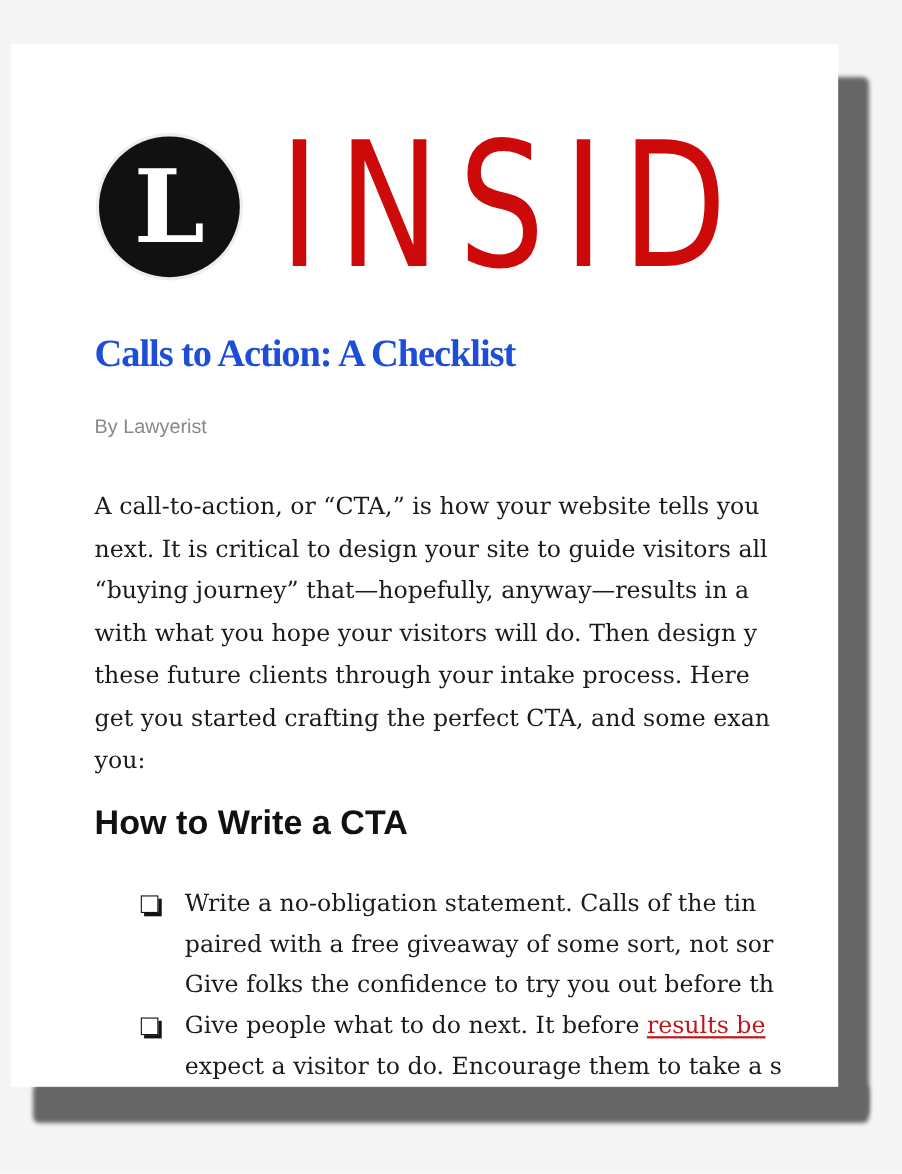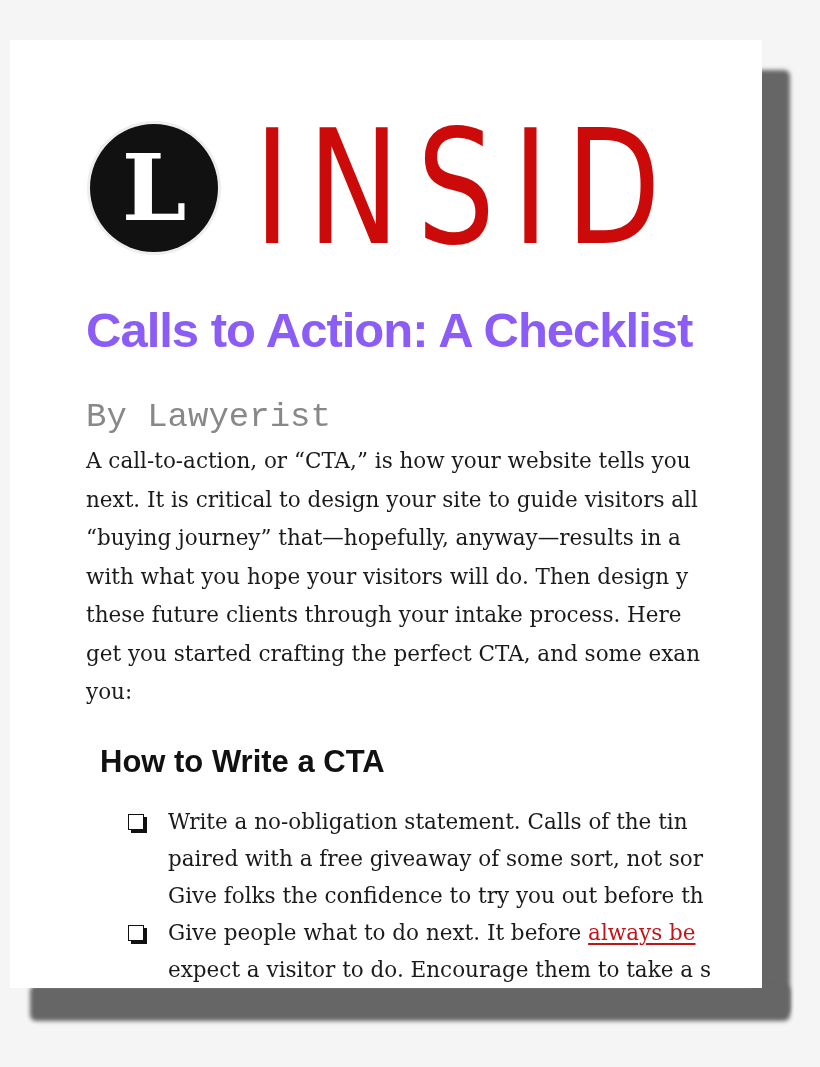--- a/index.html
+++ b/index.html
@@ -64,35 +64,34 @@
       font-size: 158px;
       letter-spacing: 22px;
       line-height: 1;
       transform: scaleX(0.78);
       transform-origin: left center;
       white-space: nowrap;
     }
     .title {
       position: absolute;
       left: 76px; top: 262px;
-      font-family: Liberation Sans, sans-serif;
+      font-family: Liberation Serif, serif;
       font-weight: bold;
-      font-size: 49px;
-      color: #8b5cf6;
+      font-size: 35px;
+      color: #1d4ed8;
       letter-spacing: -1px;
       white-space: nowrap;
     }
     .byline {
       position: absolute;
       left: 76px; top: 338px;
-      font-family: Liberation Mono, monospace;
-      font-size: 34px;
+      font-family: Liberation Sans, sans-serif;
+      font-size: 18px;
       color: #888;
       white-space: nowrap;
-      margin-top: 20px;
     }
     .intro {
       position: absolute;
       left: 76px; top: 402px;
       width: 860px;
       font-family: "DejaVu Serif", serif;
       font-size: 21.5px;
       line-height: 38.5px;
       color: #1a1a1a;
     }
@@ -153,34 +152,34 @@
     <div class="intro">
       <span class="line">A call-to-action, or “CTA,” is how your website tells you</span>
       <span class="line">next. It is critical to design your site to guide visitors all</span>
       <span class="line">“buying journey” that—hopefully, anyway—results in a</span>
       <span class="line">with what you hope your visitors will do. Then design y</span>
       <span class="line">these future clients through your intake process. Here</span>
       <span class="line">get you started crafting the perfect CTA, and some exan</span>
       <span class="line">you:</span>
     </div>
 
-    <h2 class="section-heading" style="margin:14px;">How to Write a CTA</h2>
+    <h2 class="section-heading" style="margin:0;">How to Write a CTA</h2>
 
     <div class="checklist">
       <div class="check-item">
         <span class="checkbox"></span>
         <span class="line">
           <span class="bold">Write a no-obligation statement.</span><span> Calls of the tin</span>
         </span>
         <span class="line">paired with a free giveaway of some sort, not sor</span>
         <span class="line">Give folks the confidence to try you out before th</span>
       </div>
       <div class="check-item">
         <span class="checkbox"></span>
         <span class="line">
-          <span class="bold">Give people what to do next.</span><span> It before </span><a class="link">always be</a>
+          <span class="bold">Give people what to do next.</span><span> It before </span><a class="link">results be</a>
         </span>
         <span class="line">expect a visitor to do. Encourage them to take a s</span>
       </div>
     </div>
 
   </div>
 </div>
 
 </body></html>

